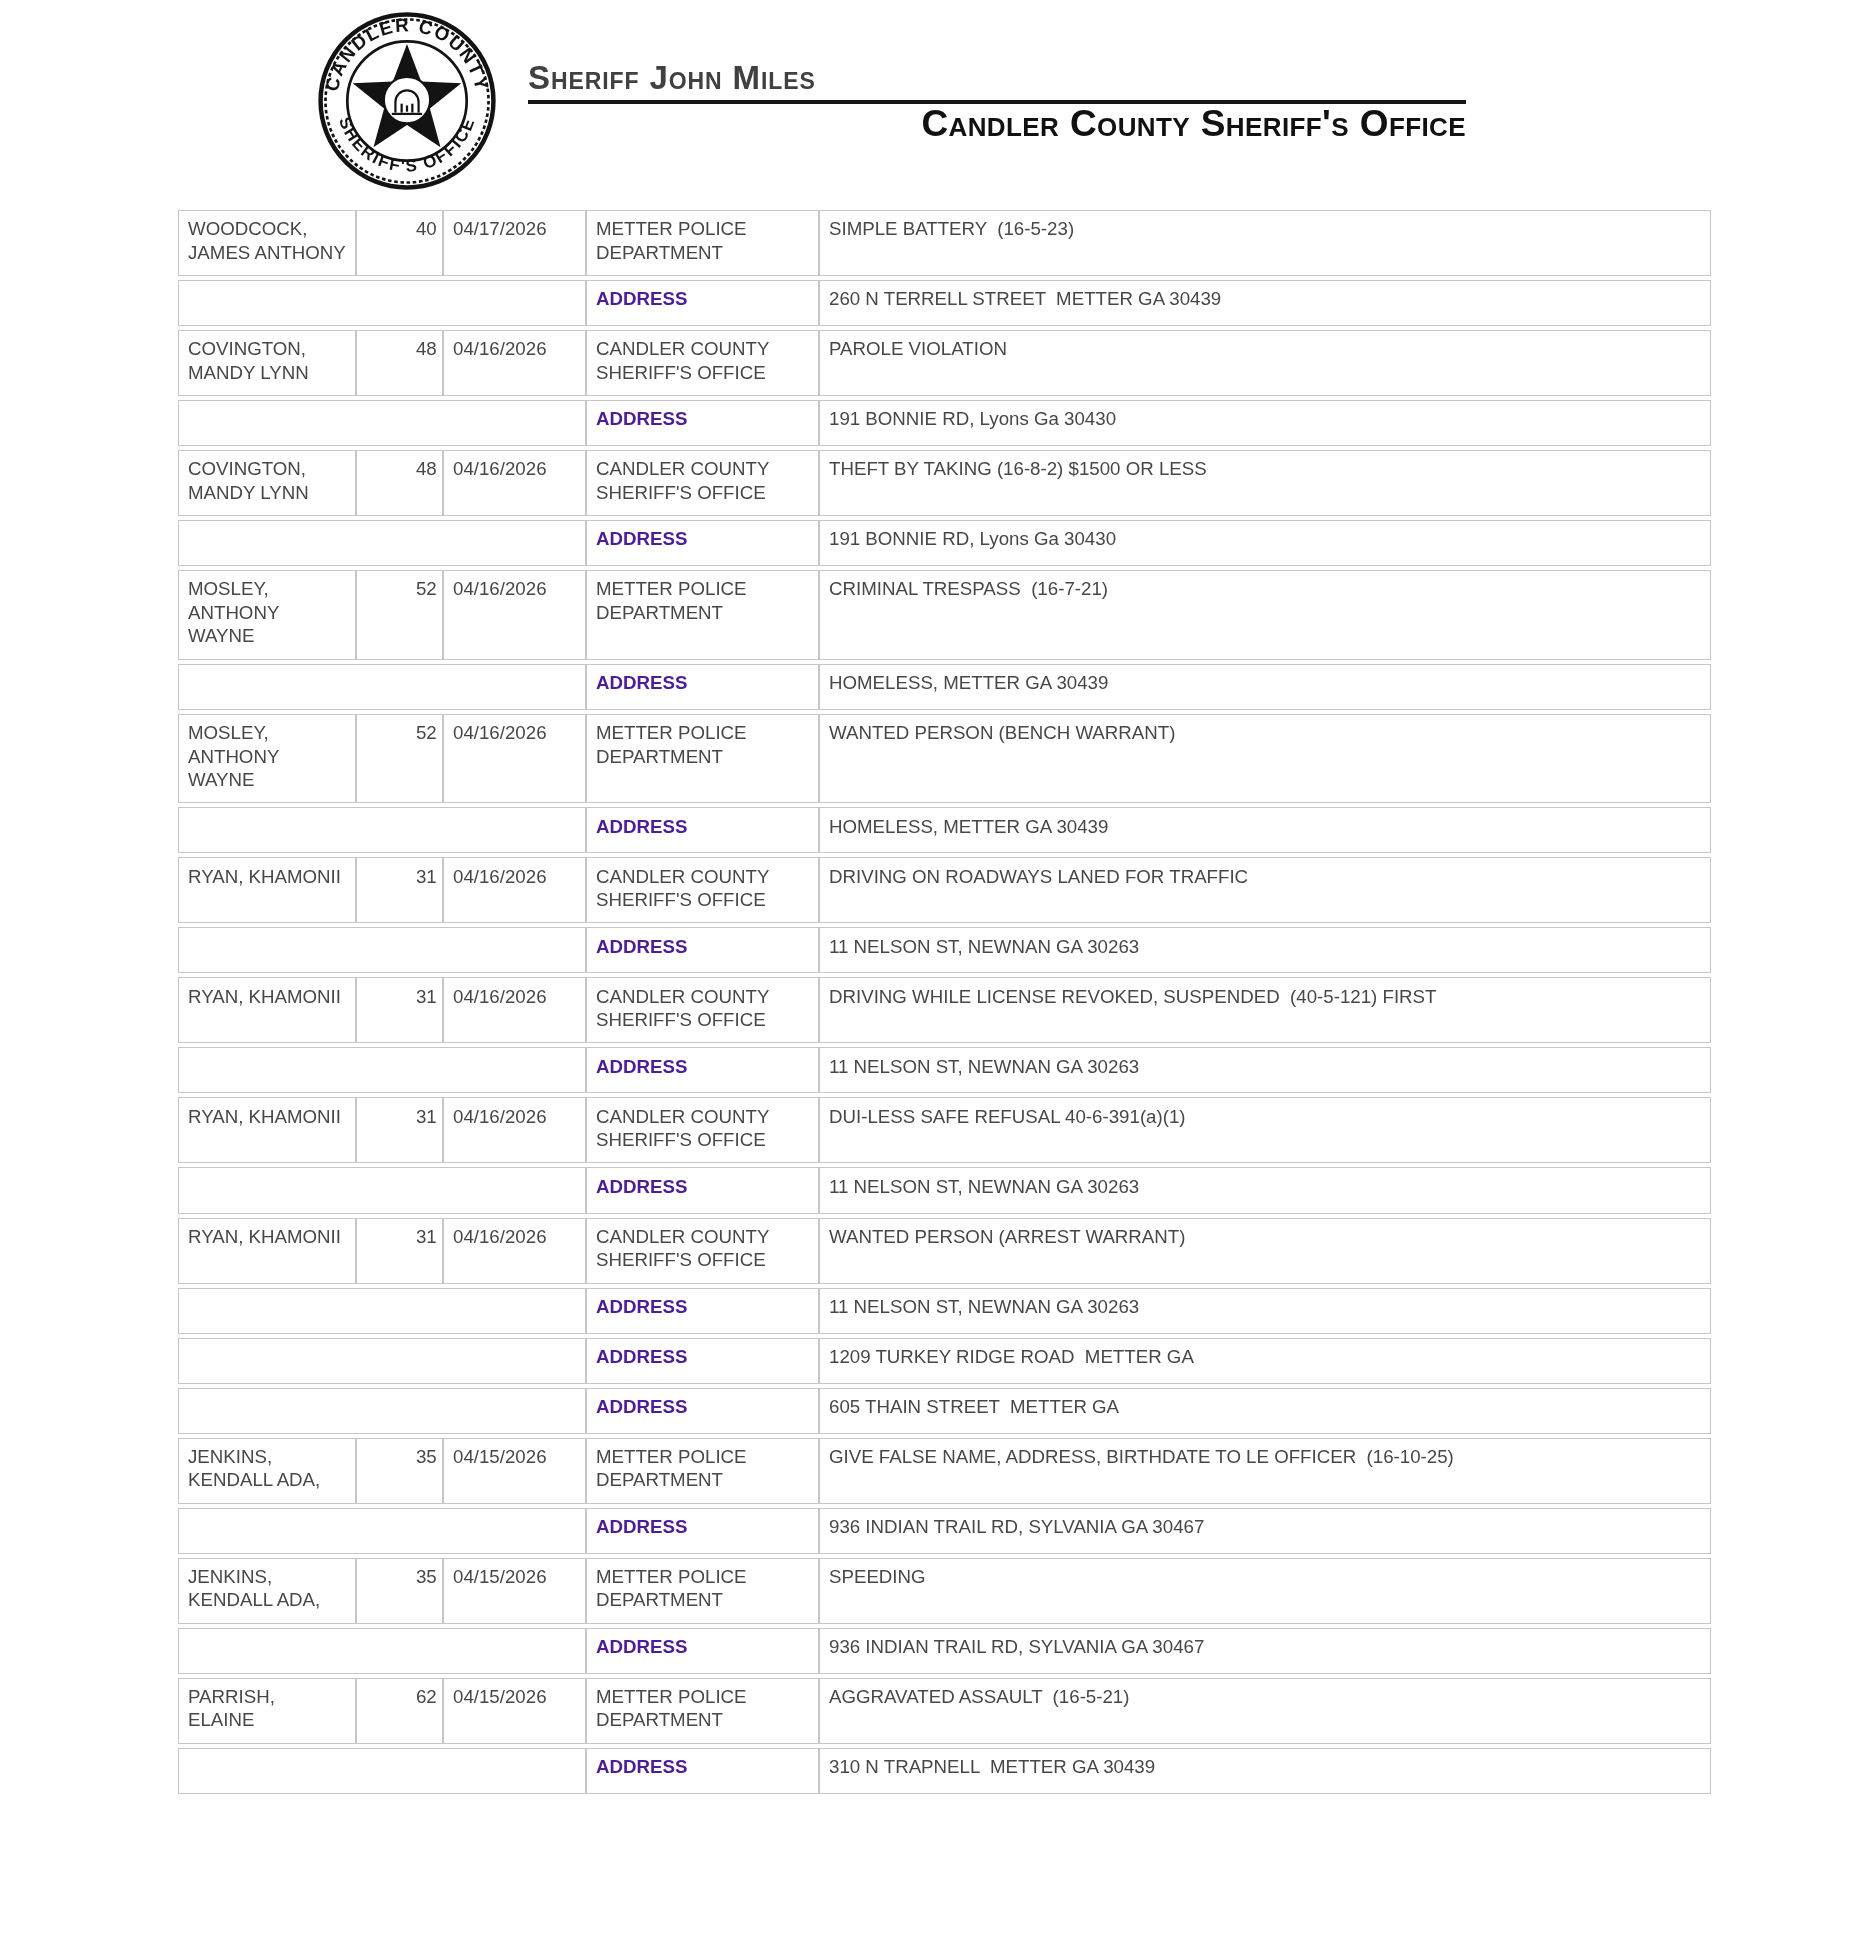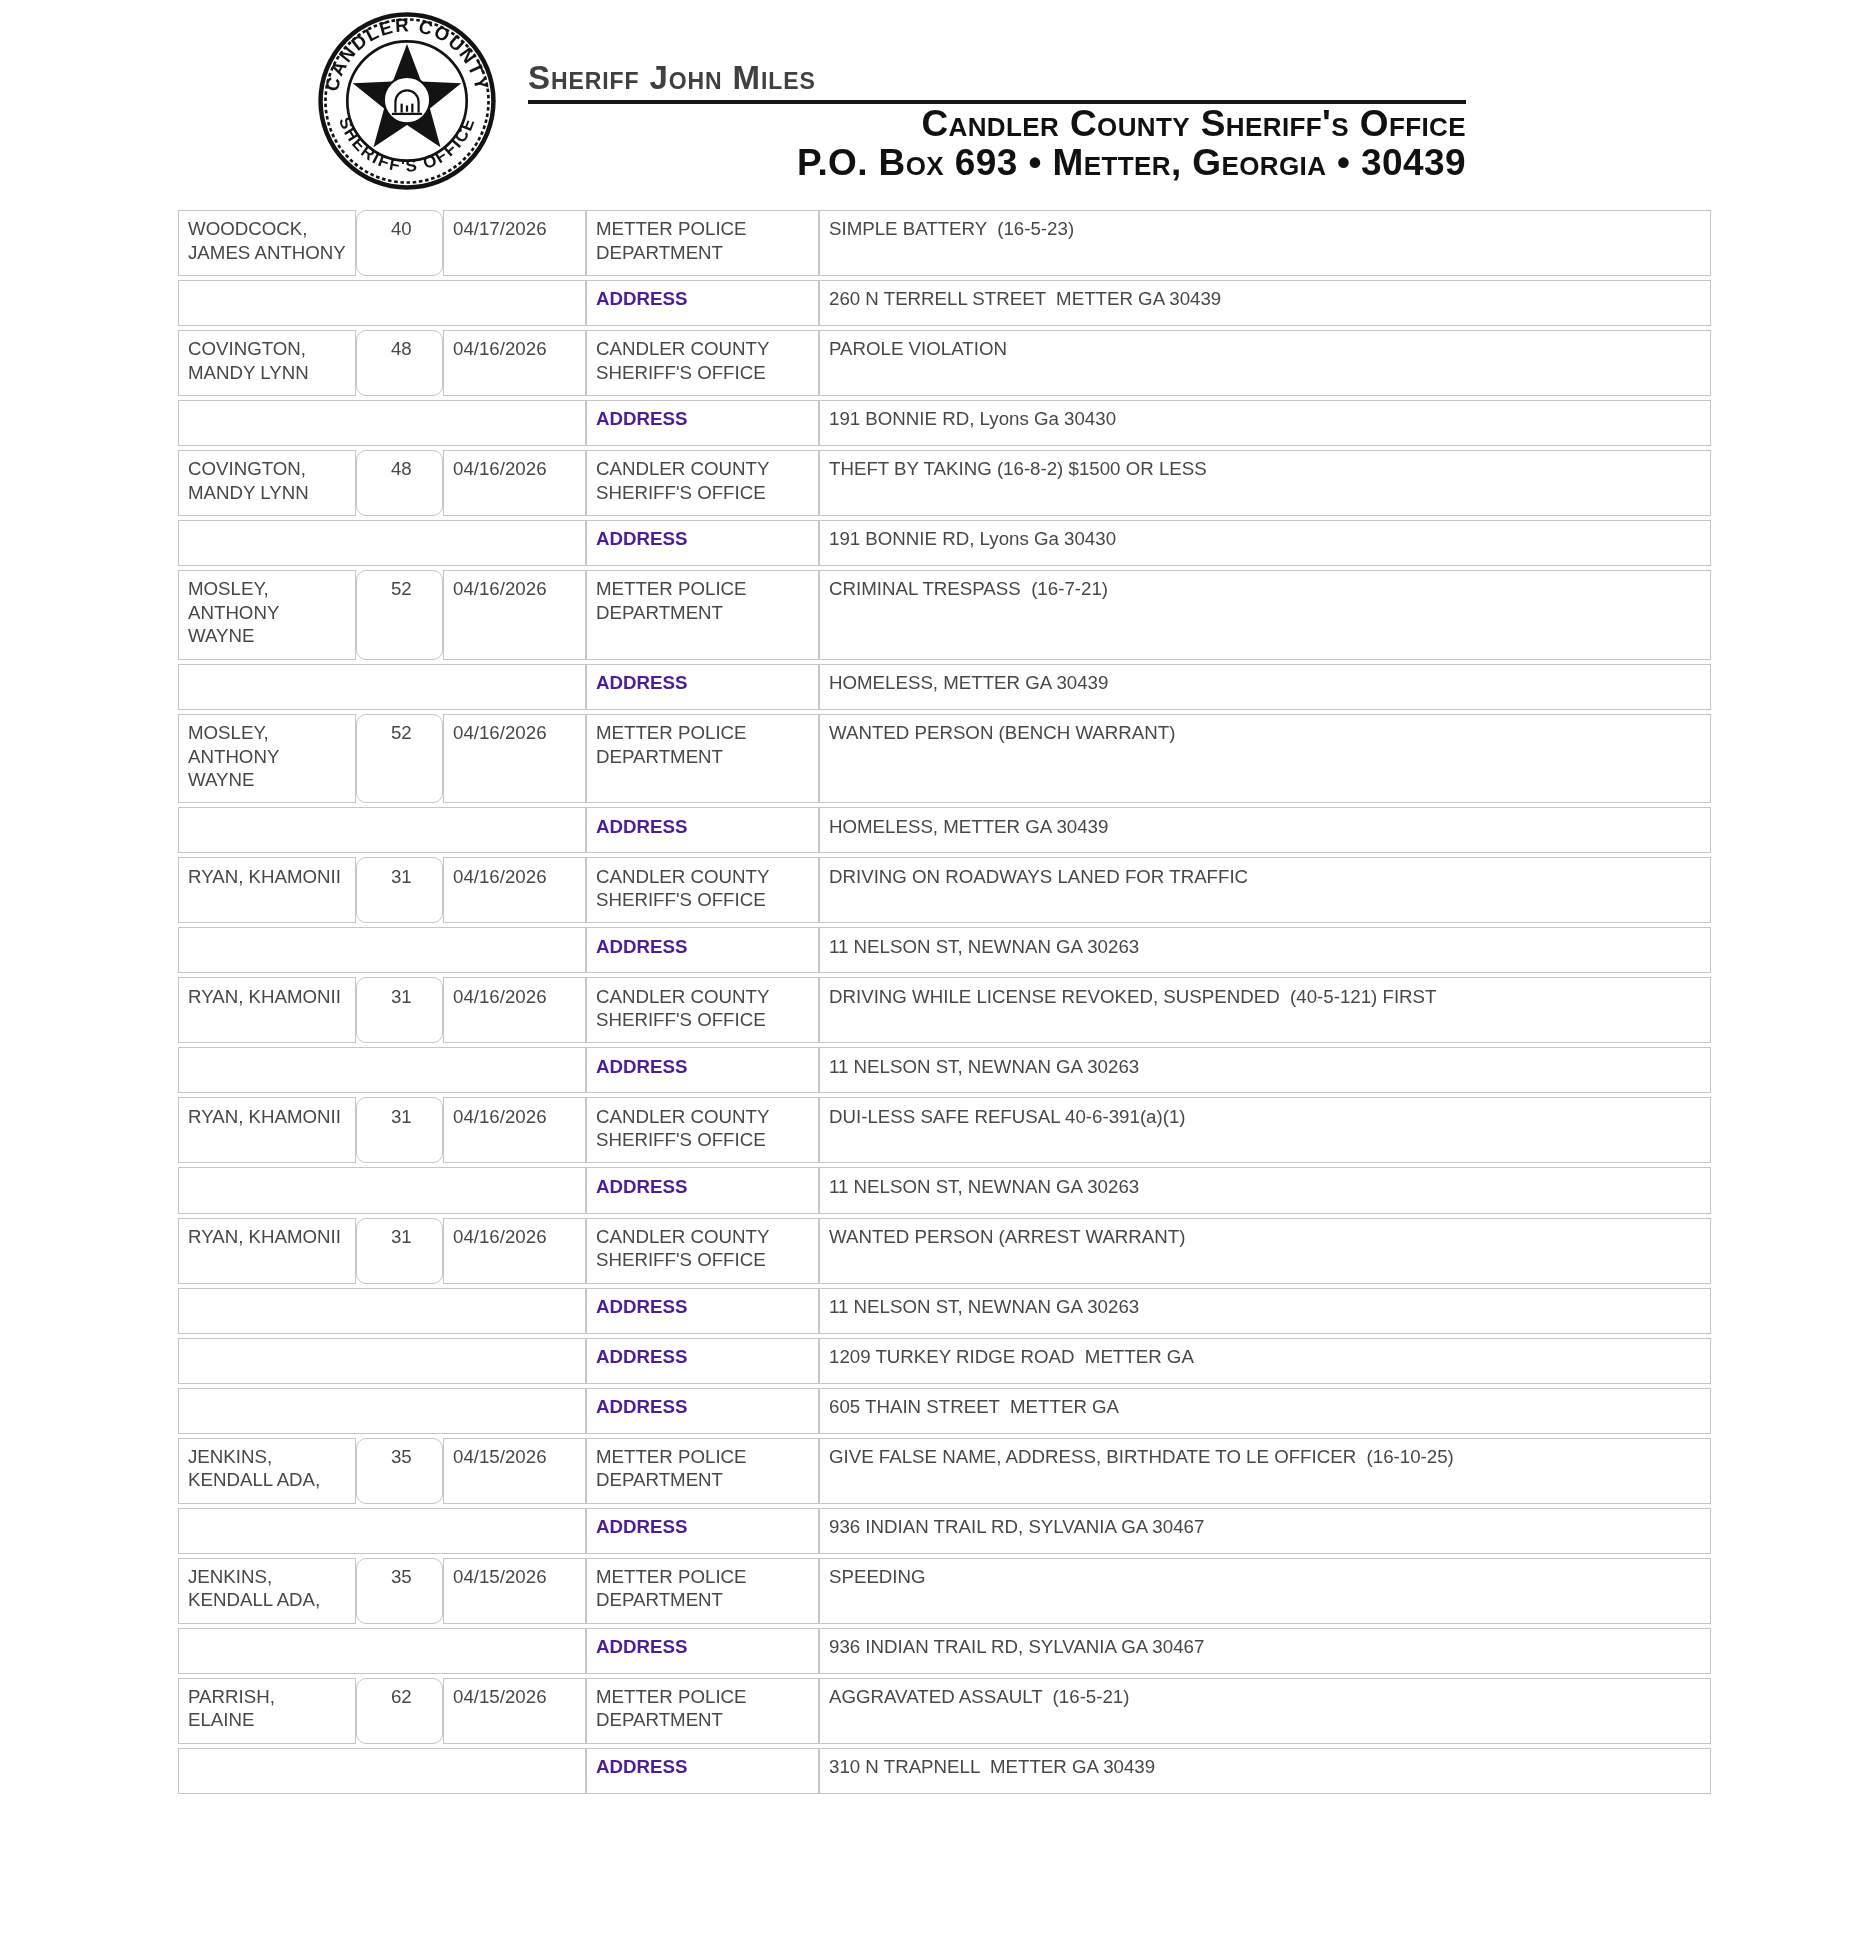--- a/index.html
+++ b/index.html
@@ -48,21 +48,21 @@
   }
   table.report td {
     border: 0.9px solid #c6c6c6;
     vertical-align: top;
     background: #ffffff;
     overflow: hidden;
   }
   tr.charge-row td { padding: 6.2px 9px 10.7px 9px; }
   tr.charge-row { height: 59px; }
   tr.address-row td { padding: 6.2px 9px 14.3px 9px; }
-  td.c-age { text-align: center; padding-right: 5.3px !important; border-radius: 10px; }
+  td.c-age { text-align: right; padding-right: 5.3px !important; }
   td.c-charge, td.c-addr, td.c-name, td.c-agency { white-space: pre-wrap; }
   td.c-addr-label { font-weight: bold; color: #4c1d95; }
 </style>
 </head>
 <body>
 
 <div class="badge">
   <svg viewBox="0 0 202 202" width="180" height="180">
 
     <circle cx="101" cy="101" r="97" fill="#ffffff" stroke="#131313" stroke-width="5"></circle>
@@ -93,21 +93,20 @@
       <line x1="84" y1="115.5" x2="118" y2="115.5"></line>
       <line x1="101" y1="106" x2="101" y2="113"></line>
     </g>
   </svg>
 </div>
 
 <div class="masthead-left">Sheriff John Miles</div>
 <div class="masthead-rule"></div>
 <div class="masthead-right">
   <div class="office-line">Candler County Sheriff's Office</div>
-  <div class="po-line">P.O. Box 693 • Metter, Georgia • 30439</div>
 </div>
 
 <div class="report-table-wrap">
   <table class="report">
     <colgroup>
       <col style="width:178px">
         <col style="width:87px">
         <col style="width:143px">
         <col style="width:233px">
         <col style="width:892px">

